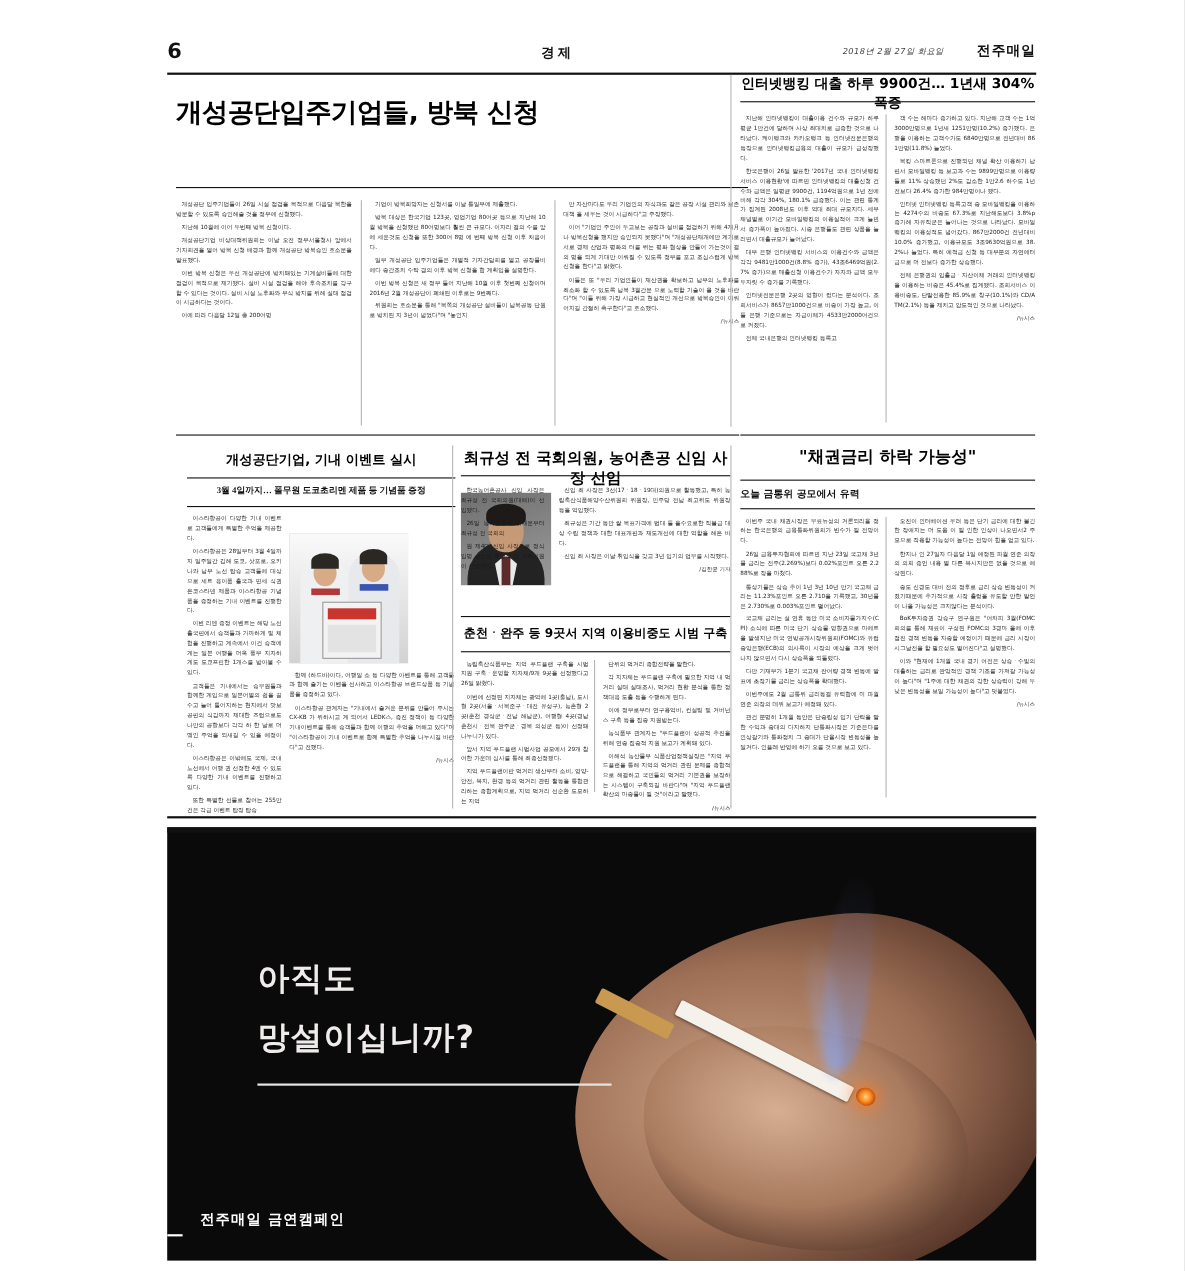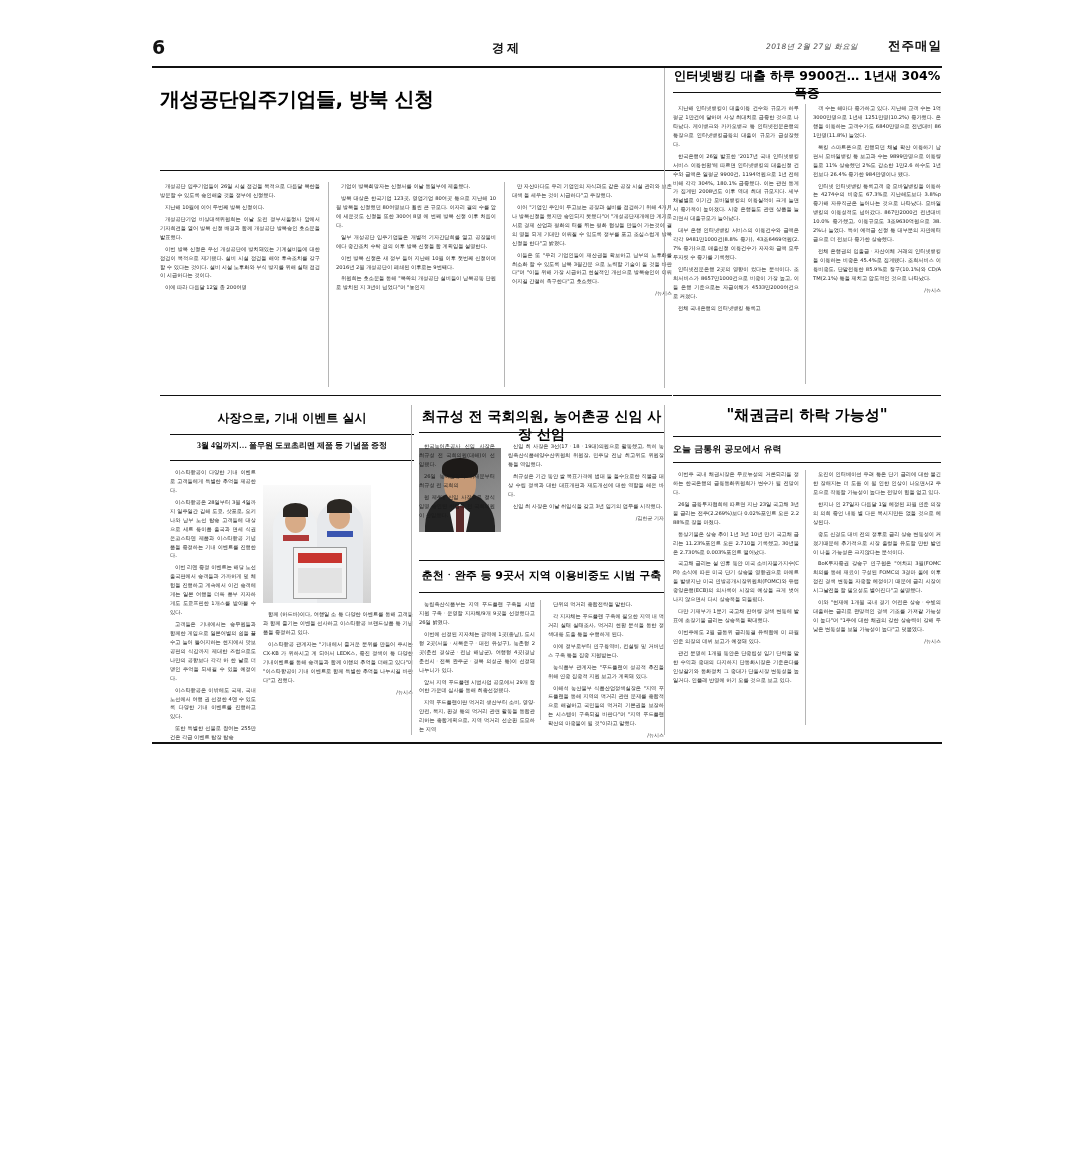--- a/index.html
+++ b/index.html
@@ -17,21 +17,21 @@
   
   .kbody{font-size:5.2px;line-height:1.72;color:#1b1b1b;text-align:justify;
         font-family:"DejaVu Sans","Liberation Sans",sans-serif;word-break:break-all;}
   .kbody p{margin:0 0 3px 0;text-indent:5px;}
   .col{position:absolute;}
   .rule-v{position:absolute;background:#b5b5b5;width:1px;}
   .rule-h{position:absolute;background:#111;height:1px;}
   .rule-hl{position:absolute;background:#b5b5b5;height:1px;}
 
   
-  .lead-title{position:absolute;left:160px;top:86px;width:520px;font-size:20px;font-weight:bold;color:#000;letter-spacing:-0.5px;}
+  .lead-title{position:absolute;left:160px;top:86px;width:520px;font-size:24px;font-weight:bold;color:#000;letter-spacing:-0.5px;}
   .lead-sub{position:absolute;left:160px;top:148px;width:520px;font-size:9.5px;font-weight:bold;color:#111;}
   .lead-rule{position:absolute;left:160px;top:170px;width:520px;height:1px;background:#111;}
 
   
   .rt-title{position:absolute;left:673px;top:68px;width:268px;font-size:12.5px;font-weight:bold;color:#000;text-align:center;}
   .rt-rule{position:absolute;left:673px;top:92px;width:268px;height:1px;background:#111;}
 
   
   .mid-h{font-size:12px;font-weight:bold;color:#000;}
   .mid-sub{font-size:8px;font-weight:bold;color:#111;}
@@ -150,21 +150,21 @@
     <p>인터넷 인터넷뱅킹 등록고객 중 모바일뱅킹을 이용하는 4274수의 비중도 67.3%로 지난해도보다 3.8%p 증가해 자유직군은 늘어나는 것으로 나타났다. 모바일뱅킹의 이용성적도 넘어갔다. 867만2000건 전년대비 10.0% 증가했고, 이용규모도 3조9630억원으로 38.2%나 늘었다. 특히 예적금 신청 등 대부분의 자연에터금으로 더 전보다 증가한 상승했다.</p>
     <p>전체 은행권의 입출금ㆍ자산이체 거래의 인터넷뱅킹을 이용하는 비중은 45.4%로 집계됐다. 조회서비스 이용비중도, 단말전용한 85.9%로 창구(10.1%)와 CD/ATM(2.1%) 등을 제치고 압도적인 것으로 나타났다.</p>
     <div class="byline">/뉴시스</div>
   </div>
   <div class="rule-v" style="left:805px;top:104px;height:280px;"></div>
 
   <div class="rule-h" style="left:160px;top:395px;width:512px;"></div>
   <div class="rule-h" style="left:673px;top:395px;width:268px;"></div>
 
   <div class="col" style="left:177px;top:410px;width:230px;text-align:center;">
-    <div class="mid-h">사장으로, 기내 이벤트 실시</div>
+    <div class="mid-h">개성공단기업, 기내 이벤트 실시</div>
   </div>
   <div class="rule-hl" style="left:170px;top:434px;width:244px;background:#111;"></div>
   <div class="col" style="left:170px;top:440px;width:244px;text-align:center;font-family:Liberation Serif, serif;">
     <div class="mid-sub">3월 4일까지… 폴무원 도코초리멘 제품 등 기념품 증정</div>
   </div>
   <div class="rule-hl" style="left:170px;top:460px;width:244px;background:#111;"></div>
 
   <div class="staffphoto">
     <div class="s-bg"></div>
     <div class="s-p1"></div>
@@ -269,15 +269,30 @@
     <p>중도 신경도 대비 전의 정후로 금리 상승 변동성이 커졌기때문에 추가적으로 시장 출렁을 유도할 만한 발언이 나올 가능성은 크지않다는 분석이다.</p>
     <p>BoK투자증권 강승구 연구원은 "여차피 3월(FOMC 회의를 통해 재료이 구성된 FOMC의 3경마 울에 이후 점진 경책 변동을 자중할 예정이기 때문에 금리 시장이 시그날전을 할 필요성도 별어진다"고 설명했다.</p>
     <p>이와 "현재에 1개월 국내 경기 여전은 상승ㆍ수빛의 대출하는 금리로 완망적인 경책 기조를 가져갈 가능성이 높다"며 "1주에 대한 채권의 강한 상승력이 강해 두 낮은 변동성을 보일 가능성이 높다"고 덧붙였다.</p>
     <div class="byline">/뉴시스</div>
   </div>
   <div class="rule-v" style="left:805px;top:470px;height:255px;"></div>
   <div class="rule-v" style="left:664px;top:405px;height:330px;"></div>
 
   <div class="rule-h" style="left:152px;top:742px;width:790px;height:2px;background:#111;"></div>
 
+  <div class="ad">
+    <div class="ad-bar"></div>
+    <div class="cig-hand"></div>
+    <div class="cig-hand2"></div>
+    <div class="cig-stick"></div>
+    <div class="cig-filter"></div>
+    <div class="cig-ember"></div>
+    <div class="smoke"></div>
+    <div class="smoke2"></div>
+    <div class="ad-l1">아직도</div>
+    <div class="ad-l2">망설이십니까?</div>
+    <div class="ad-underline"></div>
+    <div class="ad-foot-rule"></div>
+    <div class="ad-foot">전주매일 금연캠페인</div>
+  </div>
 
  </div>
 </div>
 
 </body></html>

